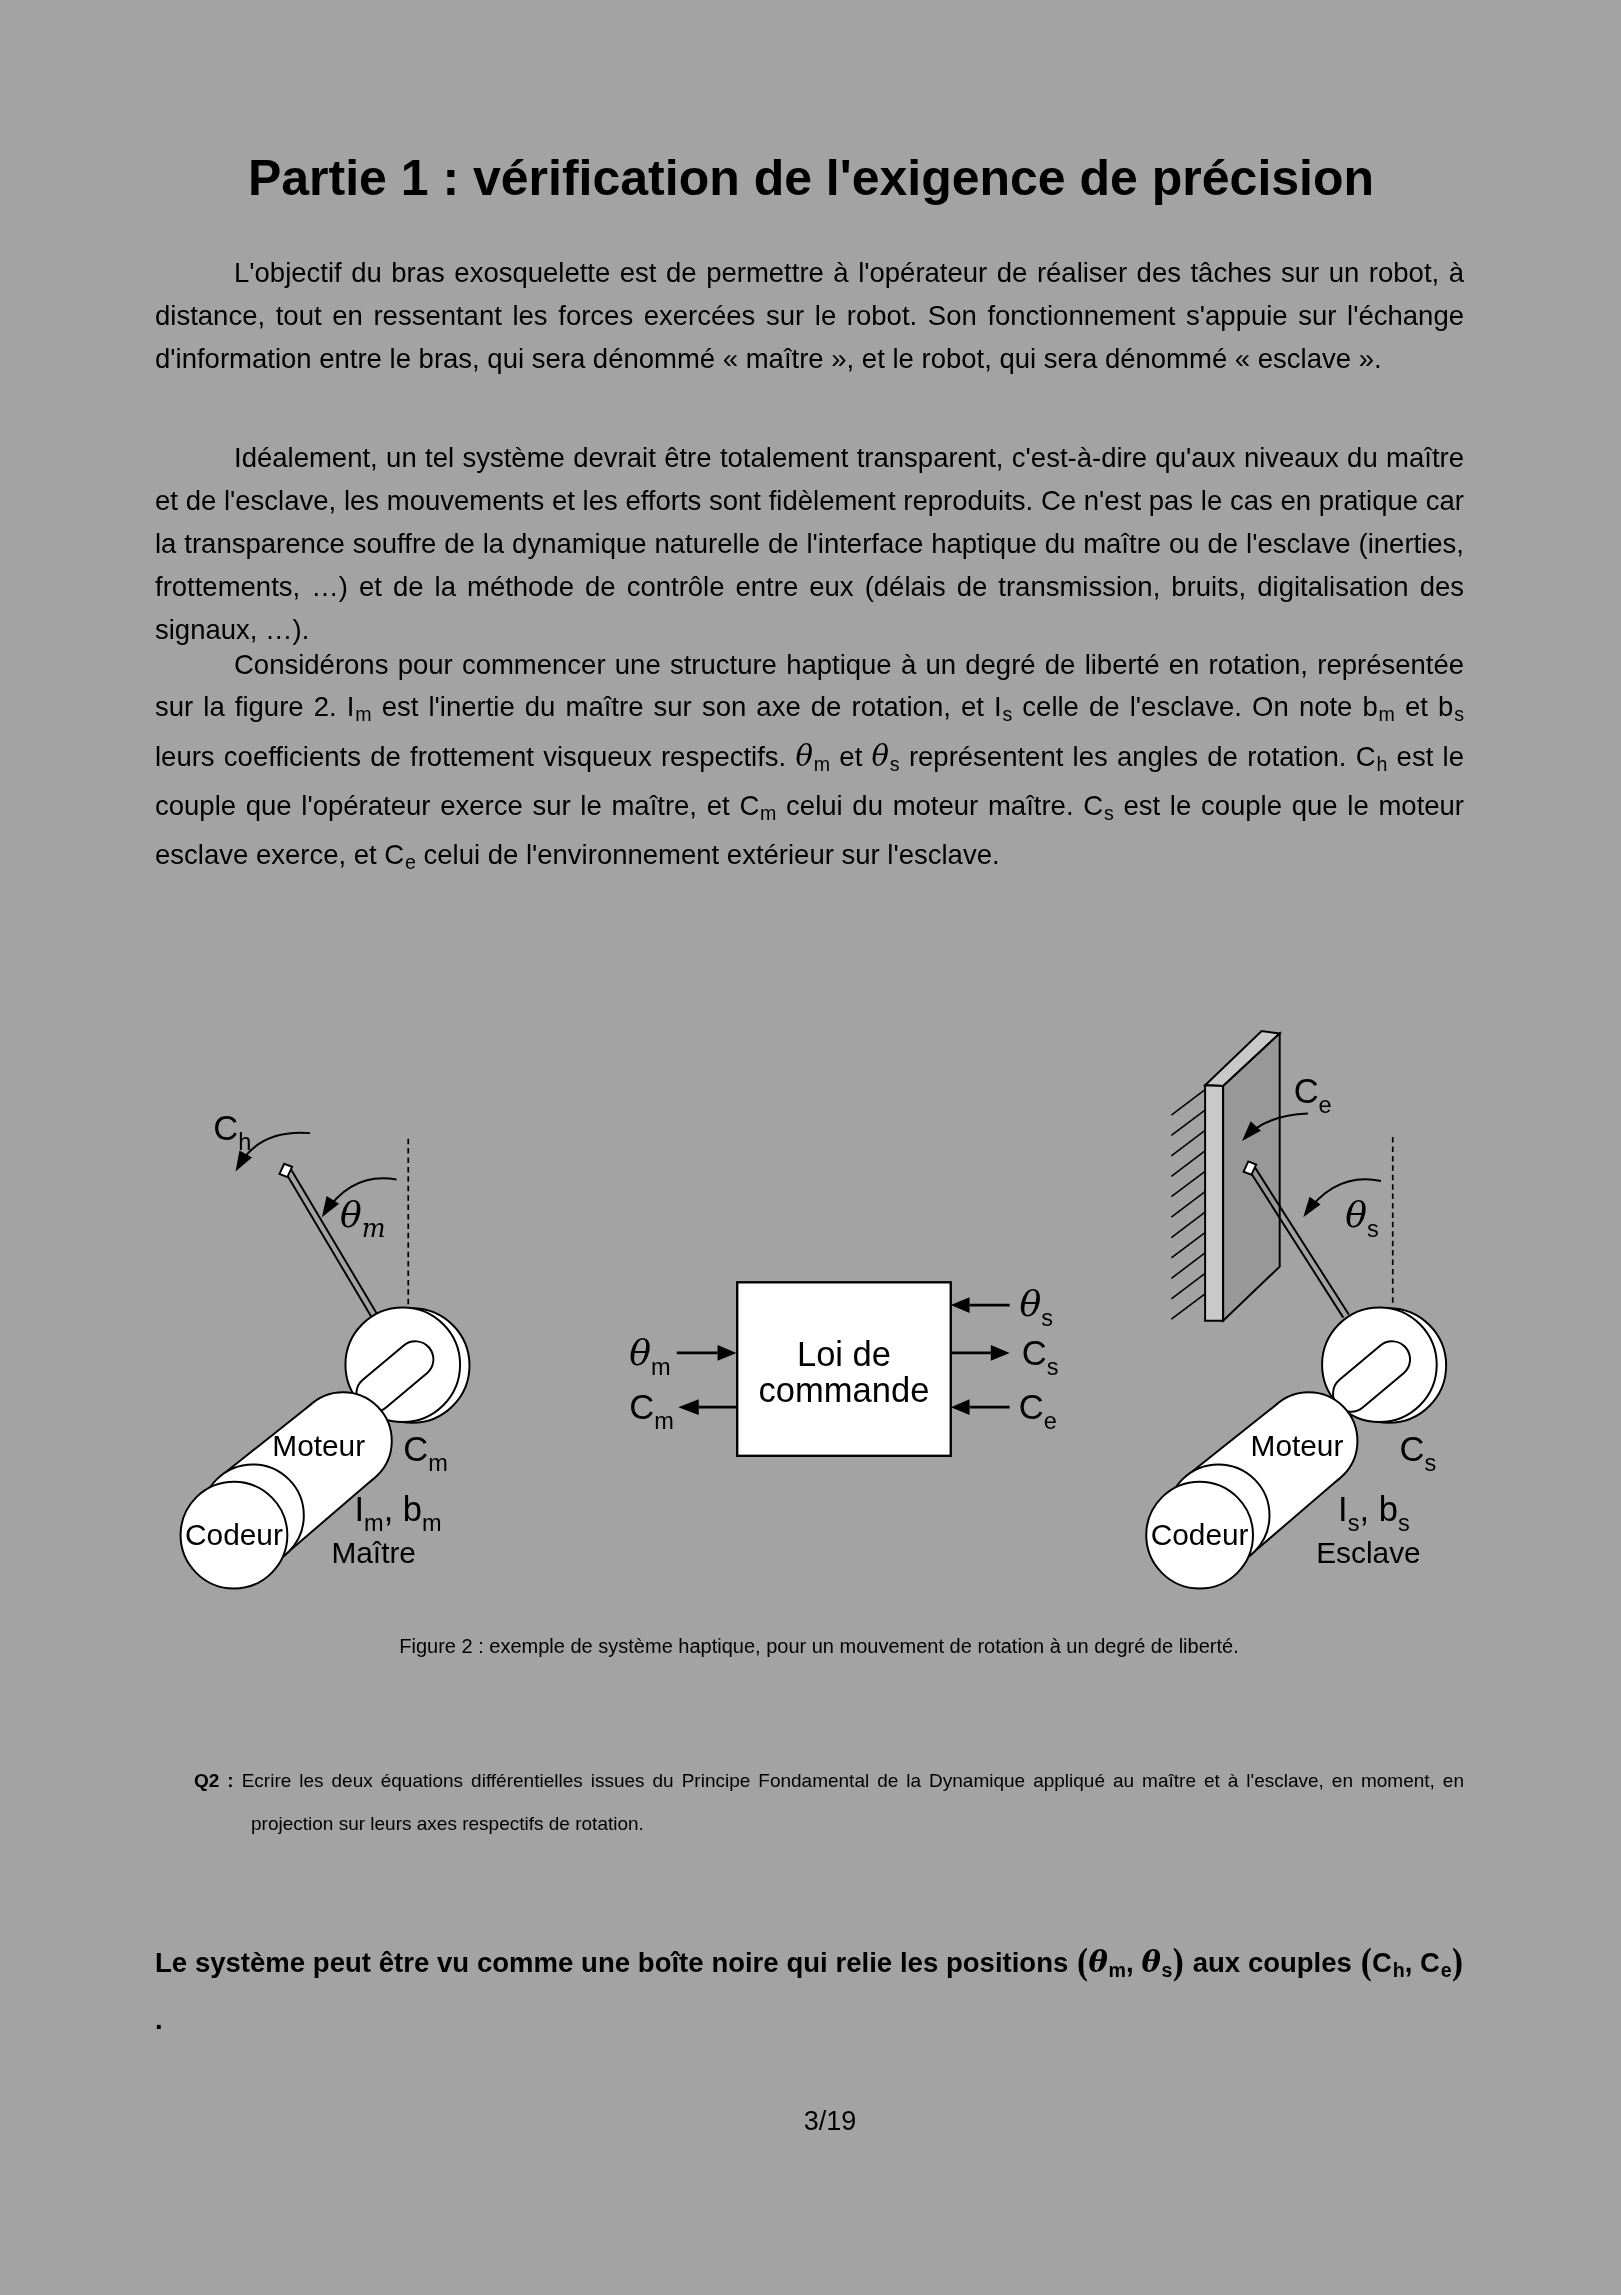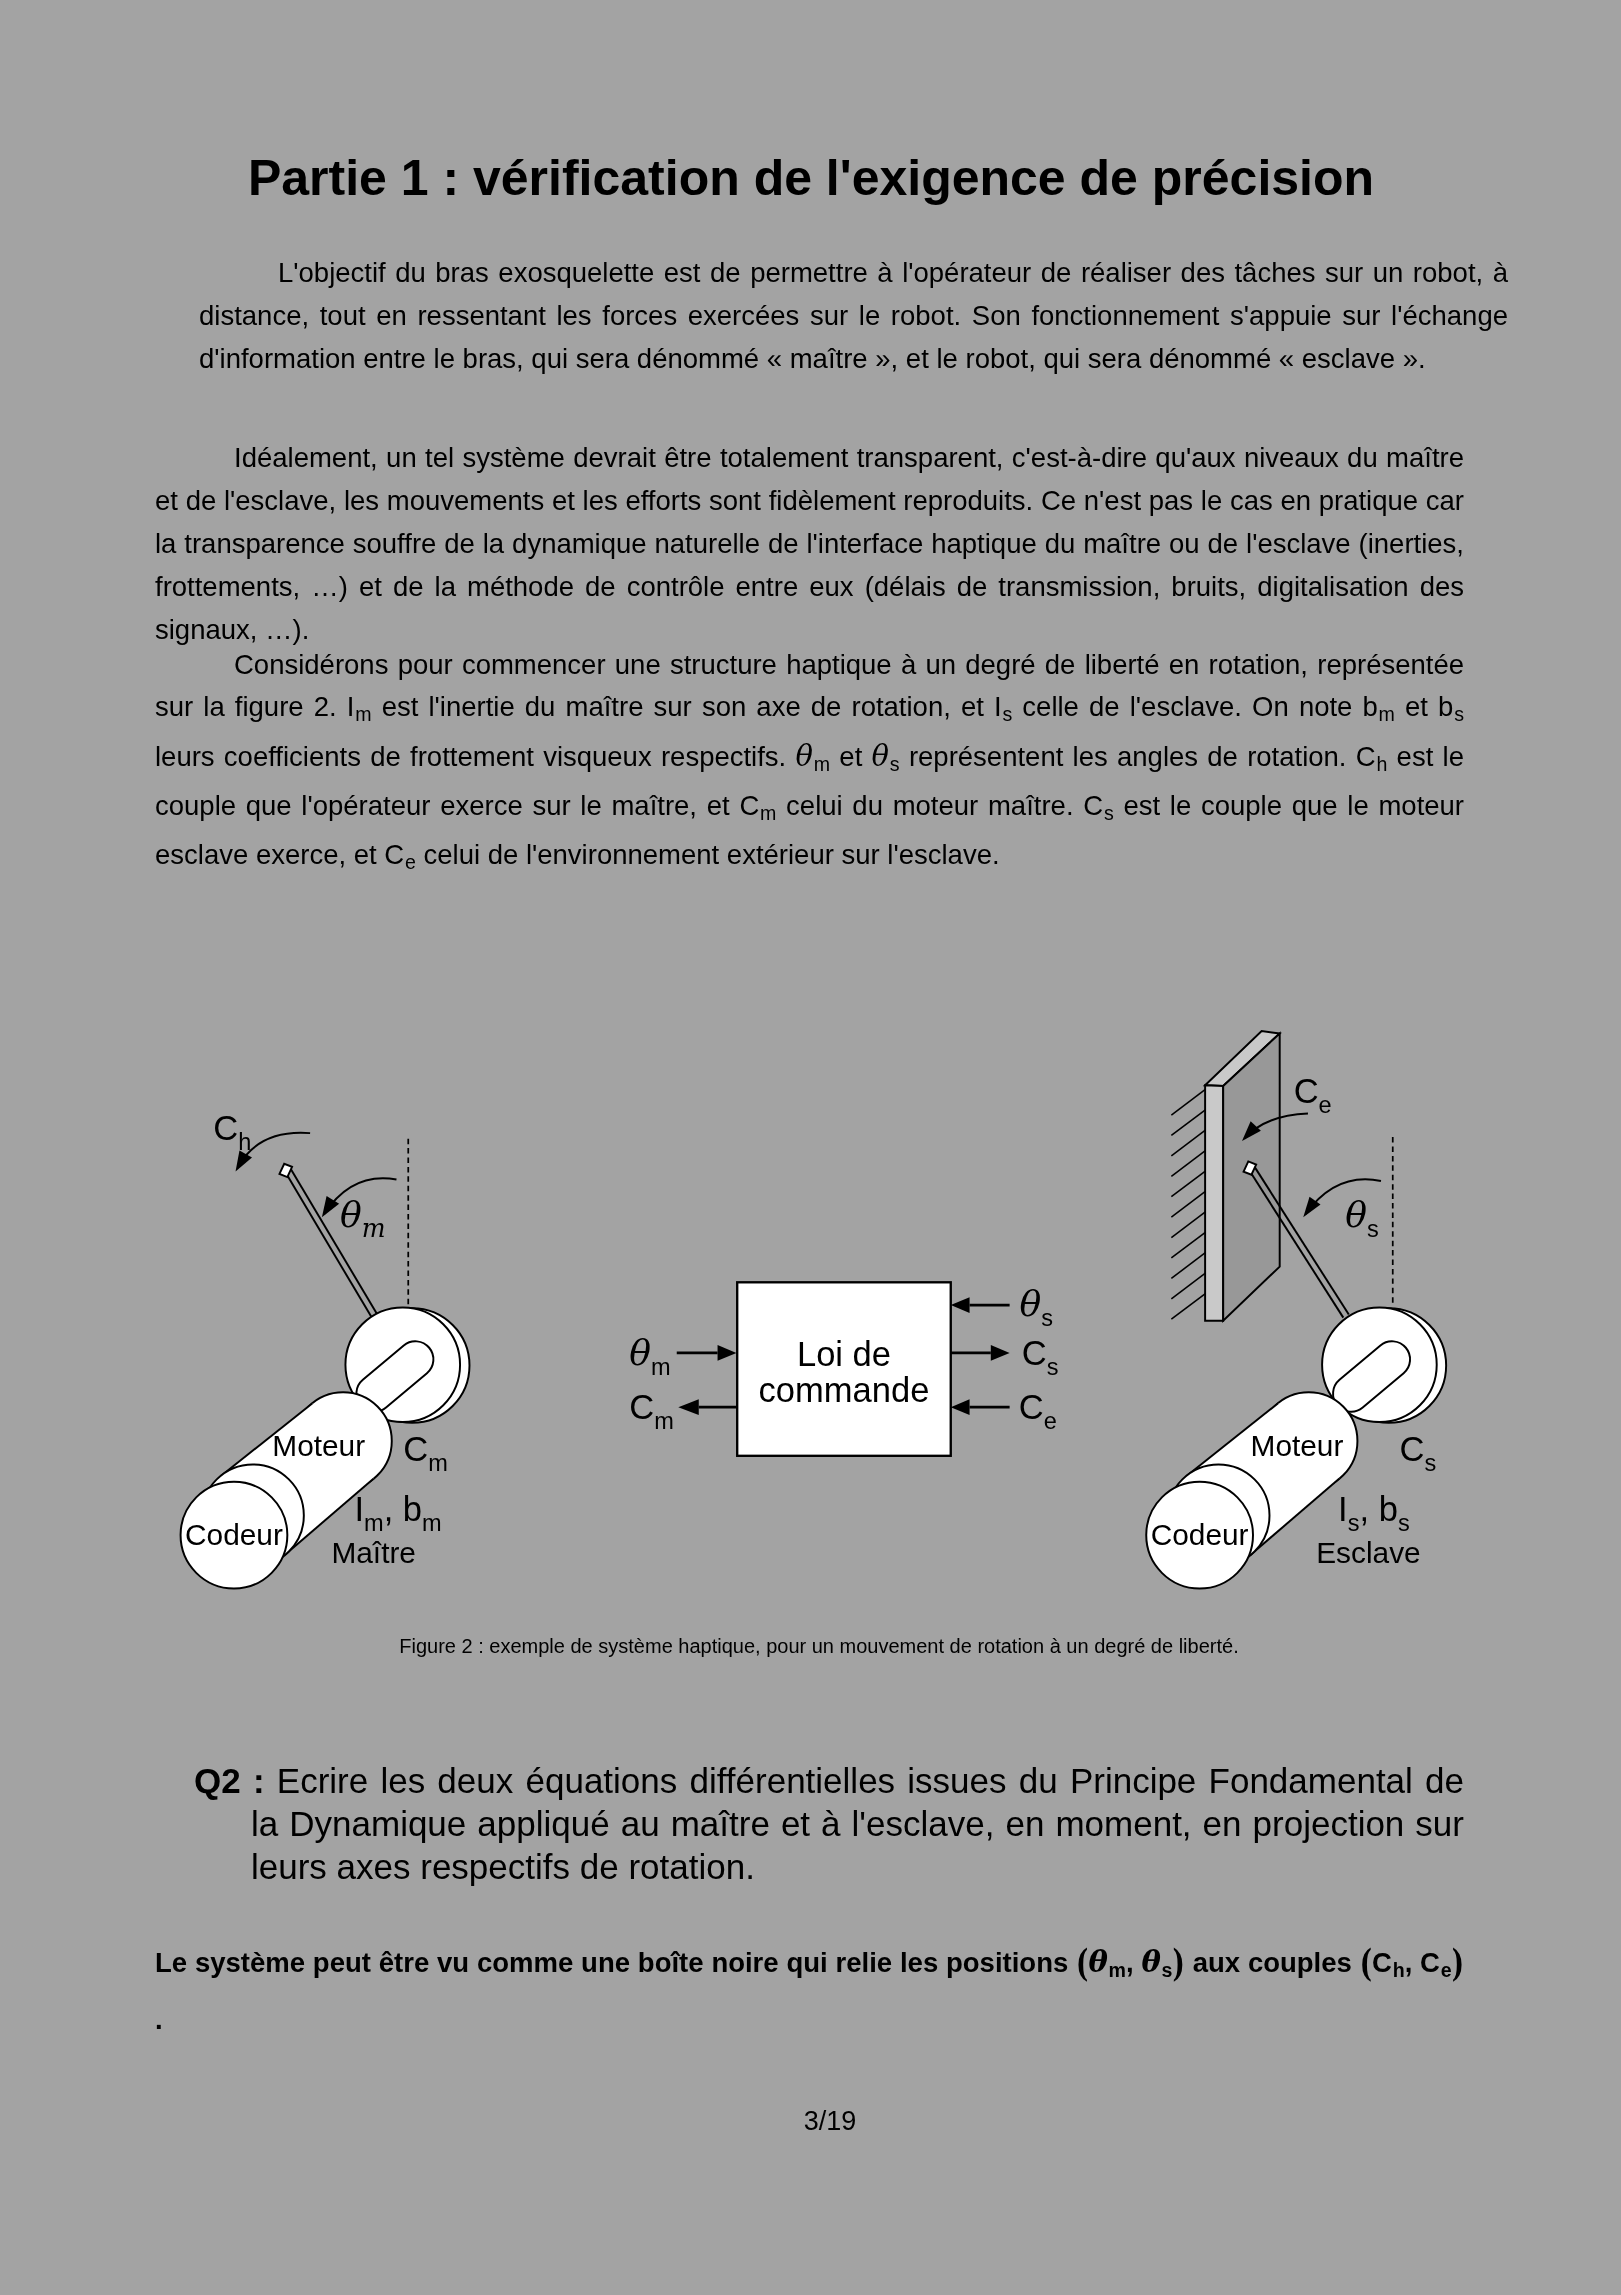--- a/index.html
+++ b/index.html
@@ -3,28 +3,28 @@
 <meta charset="utf-8">
 <style>
   html,body{margin:0;padding:0;background:#ffffff;}
   .page{position:relative;width:1622px;height:2295px;background:#a3a3a3;overflow:hidden;
         font-family:"Liberation Sans",sans-serif;color:#000;}
   .title{position:absolute;top:149px;left:0;width:1622px;text-align:center;margin:0;
          font-size:50px;font-weight:bold;letter-spacing:0;}
   .body{position:absolute;left:155px;width:1309px;margin:0;font-size:27.5px;line-height:43px;
         text-align:justify;}
   .indent{text-indent:79px;}
-  .p1{top:251px;margin-left:44px;}
+  .p1{top:251px;}
   .p2{top:436px;}
   .p3{top:644px;line-height:42px;}
   .p4{top:1938px;line-height:49px;font-weight:bold;}
   .figwrap{position:absolute;top:1005px;left:0;width:1622px;height:597px;}
   .caption{position:absolute;top:1627px;left:0;width:1622px;margin:8px;text-align:center;
            font-size:20px;}
-  .q2block{position:absolute;top:1759px;left:155px;width:1309px;margin:0;font-size:35px;
+  .q2block{position:absolute;top:1759px;left:155px;width:1309px;margin:0;font-size:19px;
            line-height:43px;text-align:justify;padding-left:96px;text-indent:-57px;
            box-sizing:border-box;}
   .q2block strong{font-weight:bold;}
   .pagenum{position:absolute;top:2106px;left:0;width:1622px;text-align:center;font-size:27px;padding-left:19px;}
   
   .mvar{white-space:nowrap;}
   .mvar.greek{font-family:"DejaVu Serif",serif;font-style:italic;font-size:29px;}
   .mvar sub{font-size:19.6px;vertical-align:-0.25em;font-style:normal;
             font-family:"Liberation Sans",sans-serif;margin-left:0.8px;}
   .paren{display:inline-block;transform:scaleY(1.45);font-size:26px;

